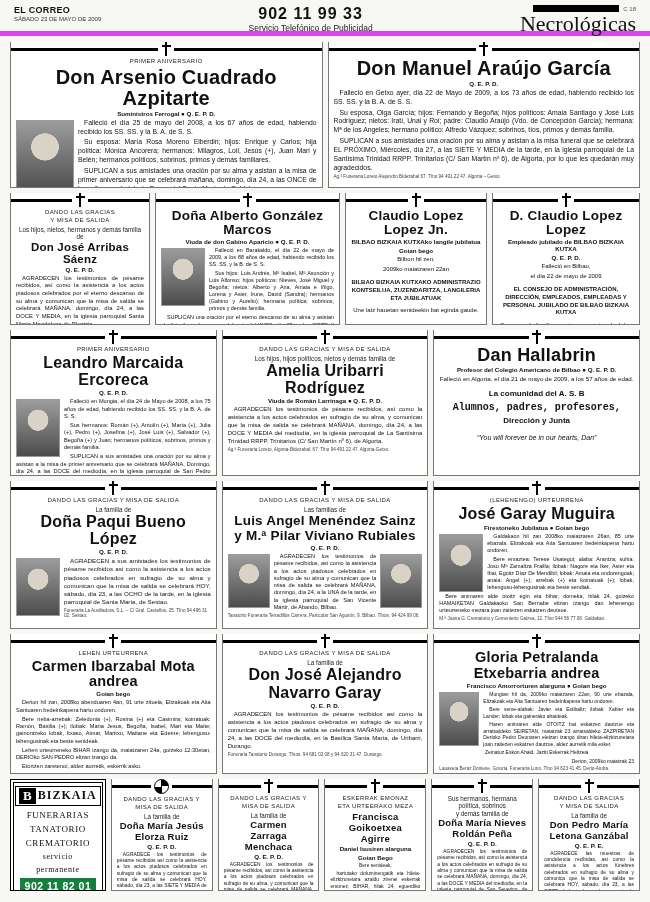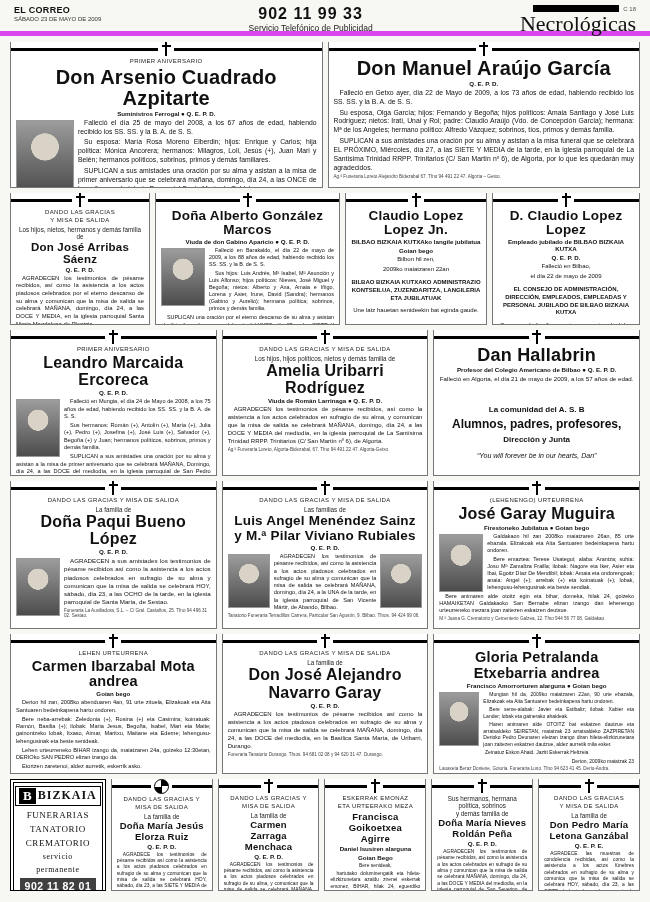--- a/index.html
+++ b/index.html
@@ -53,21 +53,21 @@
   
   .w-140{flex:0 0 140px;} .w-185{flex:0 0 185px;} .w-142{flex:0 0 142px;} .w-148{flex:0 0 148px;}
   
   .ad{border:1px solid #000;padding:2px;display:flex;flex-direction:column;}
   .ad-inner{border:1px solid #000;flex:1;display:flex;flex-direction:column;align-items:center;padding:3px 2px;gap:2px;}
   .ad-logo{display:flex;align-items:center;gap:2px;border:1px solid #000;padding:1px 3px;}
   .ad-b{background:#000;color:#fff;font-family:"Liberation Serif",serif;font-weight:bold;font-size:13px;padding:0 4px;line-height:1.2;}
   .ad-name{font-family:"Liberation Serif",serif;font-weight:bold;font-size:12px;letter-spacing:1px;}
   .ad-line{font-family:"Liberation Serif",serif;font-size:9px;letter-spacing:.6px;margin-top:2px;}
   .ad-line.small{font-size:8px;}
-  .ad-phone{background:#404040;color:#fff;font-weight:bold;font-size:10.5px;padding:2px 5px;margin-top:2px;letter-spacing:.5px;}
+  .ad-phone{background:#15803d;color:#fff;font-weight:bold;font-size:10.5px;padding:2px 5px;margin-top:2px;letter-spacing:.5px;}
 </style>
 </head>
 <body>
 
 <div class="page">
 
   <div class="hdr">
     <div class="hdr-left">
       <div class="paper">EL CORREO</div>
       <div class="date">SÁBADO 23 DE MAYO DE 2009</div>
@@ -226,22 +226,22 @@
       <div class="card r3">
         <div class="rule">
             <div class="bar"></div>
             <div class="cross"></div>
             <div class="bar"></div>
           </div>
         <div class="title t-lg" style="font-size:18px;">Dan Hallabrin</div>
         <div class="sub">Profesor del Colegio Americano de Bilbao ● Q. E. P. D.</div>
         <div class="body" style="font-size:6.2px;">
           <p class="center">Falleció en Algorta, el día 21 de mayo de 2009, a los 57 años de edad.</p>
-          <p class="center bold" style="font-size:8px;margin-top:22px;">La comunidad del A. S. B</p>
-          <p class="center bold" style="font-size:12px;margin-top:0;">Alumnos, padres, profesores,</p>
+          <p class="center bold" style="font-size:8px;margin-top:6px;">La comunidad del A. S. B</p>
+          <p class="center bold" style="font-size:10px;margin-top:0;font-family:Liberation Mono, monospace;">Alumnos, padres, profesores,</p>
           <p class="center bold" style="font-size:8px;">Dirección y Junta</p>
           <p class="center ital" style="font-size:7px;margin-top:6px;">“You will forever be in our hearts, Dan”</p>
         </div>
       </div>
     </div>
 
     <div class="row">
       <div class="card r4">
         <div class="rule">
             <div class="bar"></div>

